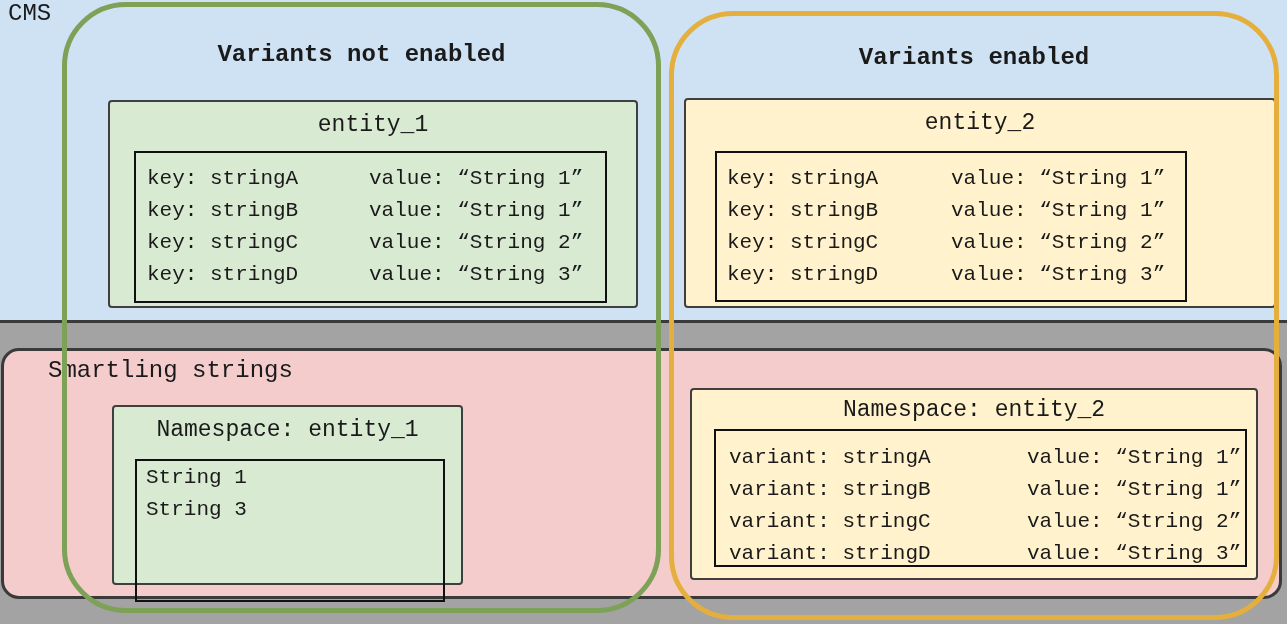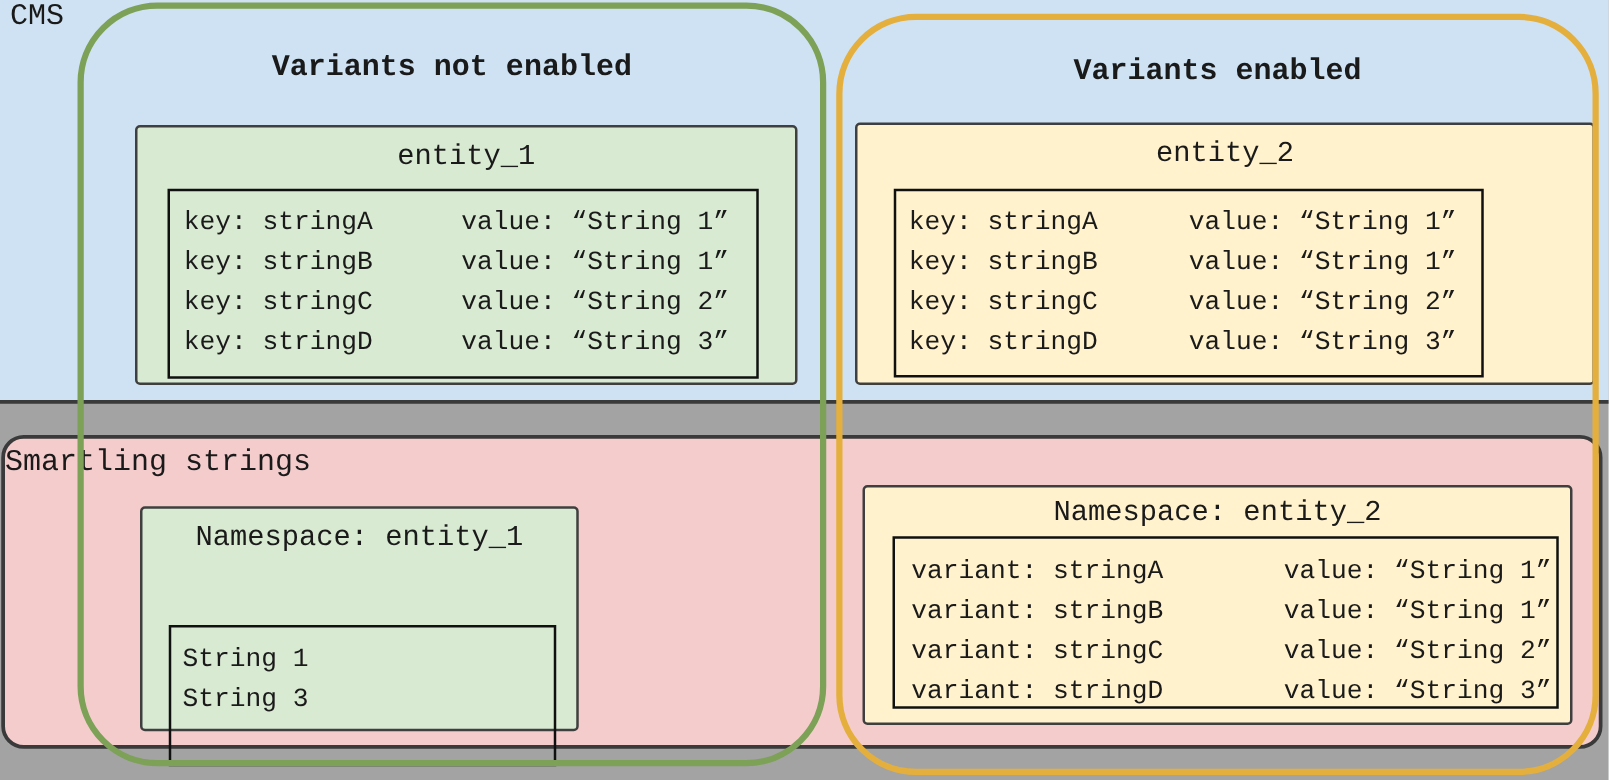--- a/index.html
+++ b/index.html
@@ -47,21 +47,21 @@
   }
 
   
   .region-label {
     position: absolute;
     font-size: 24px;
     line-height: 28px;
     z-index: 3;
   }
   .label-cms { left: 8px; top: 0px; }
-  .label-smartling { left: 4px; top: 357px; }
+  .label-smartling { left: 4px; top: 357px; padding-left: 44px; }
 
   
   .col-header {
     position: absolute;
     font-size: 24px;
     font-weight: bold;
     text-align: center;
     z-index: 3;
   }
   .header-left { left: 62px; top: 41px; width: 599px; }
@@ -96,21 +96,21 @@
 
   
   .box-entity2 { left: 684px; top: 98px; width: 592px; height: 210px; }
   .box-entity2 .box-title { margin-top: 9px; }
   .box-entity2 .inner-rect { left: 29px; top: 51px; width: 472px; height: 151px; padding: 9px 0 0 10px; }
   .box-entity2 .cell-key { width: 224px; }
 
   
   .box-ns1 { left: 112px; top: 405px; width: 351px; height: 180px; }
   .box-ns1 .box-title { margin-top: 9px; }
-  .box-ns1 .inner-rect { left: 21px; top: 52px; width: 310px; height: 113px; padding: 10px 0 0 9px; margin-top: 41px; }
+  .box-ns1 .inner-rect { left: 21px; top: 52px; width: 310px; height: 143px; padding: 0 0 0 9px; }
 
   
   .box-ns2 { left: 690px; top: 388px; width: 568px; height: 192px; }
   .box-ns2 .box-title { margin-top: 6px; }
   .box-ns2 .inner-rect { left: 22px; top: 39px; width: 533px; height: 138px; padding: 10px 0 0 13px; }
   .box-ns2 .cell-key { width: 298px; }
 </style>
 </head>
 <body style="--blue-bg: #cfe2f3; --pink-bg: #f4cccc; --green-fill: #d9ead3; --yellow-fill: #fff2cc; --green-stroke: #7ca157; --yellow-stroke: #e4af3d; --line-dark: #3a3a3a; --box-line: #3f3f3f; --text: #1a1a1a;">
 

